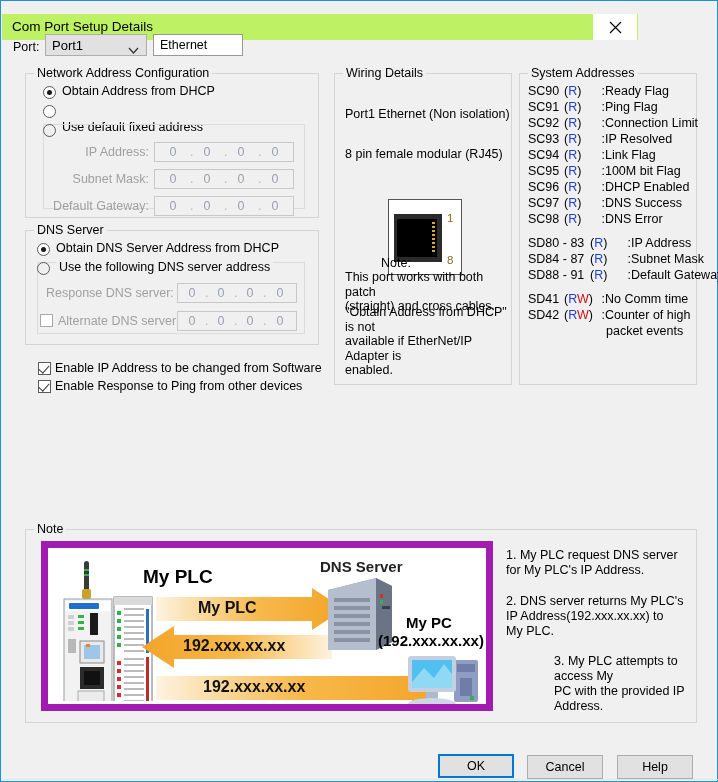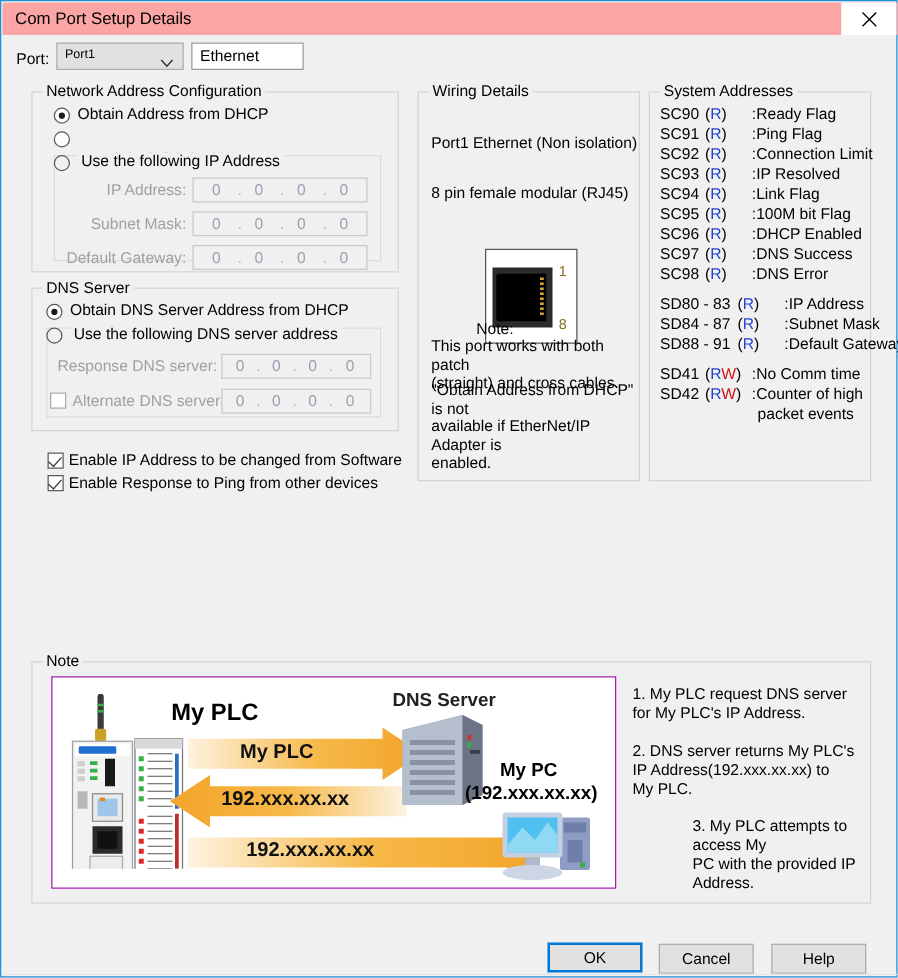--- a/index.html
+++ b/index.html
@@ -11,42 +11,42 @@
     color:#000;
     overflow:hidden;
   }
   .window{
     position:absolute;left:0;top:0;width:718px;height:782px;
     box-sizing:border-box;
     border:1px solid #1e90d6;
     background:#f0f0f0;
   }
   .titlebar{
-    position:absolute;left:1px;top:1px;width:716px;height:26px;
-    background:#fca5a5;
+    position:absolute;left:1px;top:13px;width:636px;height:26px;
+    background:#bef264;
   }
   .title-text{
     position:absolute;left:10px;top:5px;
     font-size:13.5px;color:#000;
   }
   .close-btn{
     position:absolute;right:1px;top:0px;width:44px;height:26px;
     display:flex;align-items:center;justify-content:center;
     background:#ffffff;cursor:default;
   }
   .close-btn svg{display:block;}
 
   
   .port-label{position:absolute;left:12px;top:39px;font-size:12.5px;}
   .port-select{
     position:absolute;left:44px;top:33px;width:102px;height:22px;
     box-sizing:border-box;
     background:#e1e1e1;border:1px solid #adadad;
   }
-  .port-select .sel-text{position:absolute;left:6px;top:3px;font-size:10px;}
+  .port-select .sel-text{position:absolute;left:6px;top:3px;font-size:13px;}
   .port-select .chev{position:absolute;right:7px;top:8px;}
   .port-name{
     position:absolute;left:152px;top:33px;width:90px;height:22px;
     box-sizing:border-box;background:#fff;border:1px solid #999;
   }
   .port-name span{position:absolute;left:6px;top:3px;font-size:12.5px;}
 
   
   .group{
     position:absolute;box-sizing:border-box;
@@ -101,21 +101,21 @@
   .pin-num{position:absolute;font-size:11.5px;color:#8a6d1f;}
 
   
   .sa-line{position:absolute;font-size:12.5px;white-space:nowrap;}
   .sa-code{display:inline-block;}
   .r-blue{color:#1f3fd0;}
   .w-red{color:#d01010;}
 
   
   .diagram-box{
-    position:absolute;box-sizing:border-box;border:1px solid #a21caf;background:#fff;
+    position:absolute;box-sizing:border-box;border:7px solid #a21caf;background:#fff;
     overflow:hidden;
   }
   .dg-label{position:absolute;font-weight:bold;white-space:nowrap;}
   .arrow-text{
     position:absolute;font-weight:bold;color:#111;white-space:nowrap;
   }
 
   .note-item{position:absolute;font-size:12.5px;line-height:15px;white-space:pre-line;}
 
   
@@ -159,21 +159,20 @@
     <div class="legend">Network Address Configuration</div>
 
     <div class="radio checked" style="left:17px;top:12px;"></div>
     <div class="rlabel" style="left:36px;top:10px;">Obtain Address from DHCP</div>
 
     <div class="radio" style="left:17px;top:31px;"></div>
     <div class="rlabel" style="left:36px;top:46px;">Use default fixed address</div>
 
     <div class="inner-group" style="left:17px;top:50px;width:262px;height:85px;"></div>
     <div class="radio" style="left:17px;top:50px;background:#f0f0f0;"></div>
-    <div class="rlabel" style="left:36px;top:48px;background:#f0f0f0;padding:0 3px;">Use the following IP Address</div>
 
     <div class="fld-label" style="left:35px;top:71px;width:88px;">IP Address:</div>
     <div class="ipbox" style="left:128px;top:68px;width:140px;">
       <span class="oct" style="left:8px;">0</span>
       <span class="dot" style="left:35px;">.</span>
       <span class="oct" style="left:42px;">0</span>
       <span class="dot" style="left:69px;">.</span>
       <span class="oct" style="left:76px;">0</span>
       <span class="dot" style="left:103px;">.</span>
       <span class="oct" style="left:110px;">0</span>

